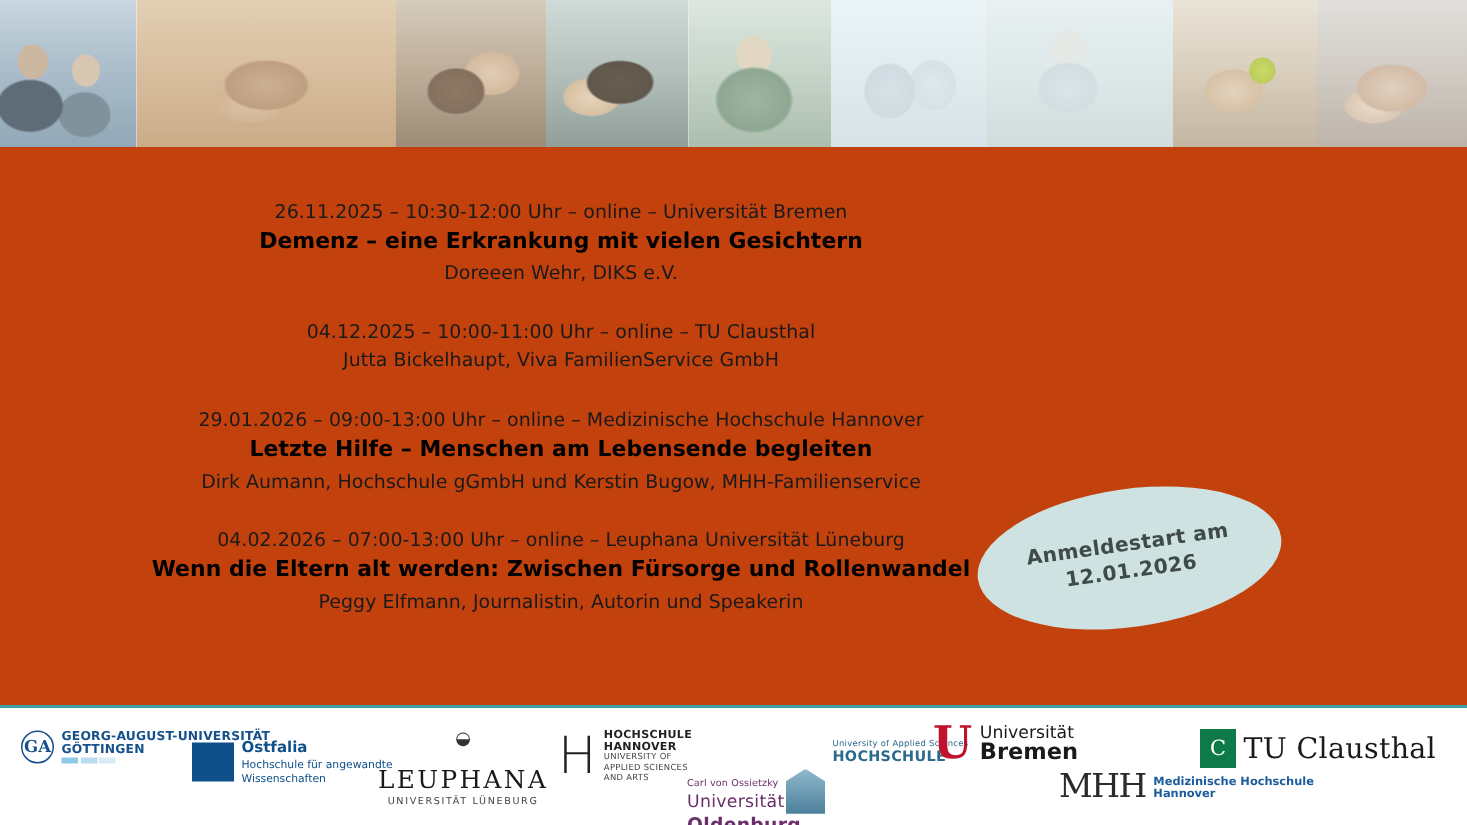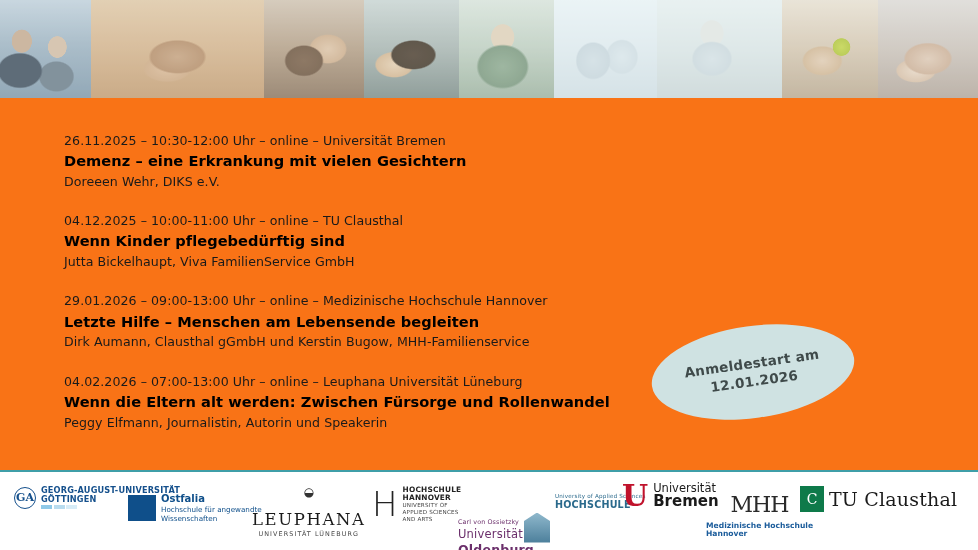--- a/index.html
+++ b/index.html
@@ -96,21 +96,22 @@
   .photo.faded .tint {
     background: rgba(232, 243, 245, 0.62);
   }
 
   
   .content {
     position: absolute;
     top: 98px; left: 0;
     width: 978px;
     height: 372px;
-    background: #f97316;
+    background: #c2410c;
+    text-align: center;
   }
 
   .event-list {
     position: absolute;
     left: 64px;
     top: 34px;
     width: 620px;
   }
   .event { margin-bottom: 21px; }
   .event:last-child { margin-bottom: 0; }
@@ -238,21 +239,21 @@
   .emd-t2 { font-size: 9.6px; font-weight: bold; color: #2b6a8c; letter-spacing: 0.2px; }
   .emd-t3 { font-size: 10.6px; font-weight: bold; color: #2b6a8c; letter-spacing: 0.2px; margin-top: 40px; }
 
   
   .lg-bre { left: 622px; top: 10px; }
   .bre-mark { font-size: 30px; color: #c0122c; font-weight: bold; font-family: "DejaVu Serif", serif; line-height: 0.9; }
   .bre-t1 { font-size: 11.5px; color: #1a1a1a; }
   .bre-t2 { font-size: 15px; font-weight: bold; color: #1a1a1a; }
 
   
-  .lg-mhh { left: 706px; top: 20px; flex-direction: column; }
+  .lg-mhh { left: 706px; top: 40px; }
   .mhh-mark { font-size: 22px; color: #2a2a2a; font-family: "DejaVu Serif", serif; letter-spacing: -1px; }
   .mhh-t1 { font-size: 7.6px; font-weight: bold; color: #1b5c9b; }
   .mhh-t2 { font-size: 7.6px; font-weight: bold; color: #1b5c9b; }
 
   
   .lg-tuc { left: 800px; top: 14px; }
   .tuc-mark {
     width: 24px; height: 26px; background: #0e7a4a;
     display: flex; align-items: center; justify-content: center;
     color: #fff; font-size: 14px; font-family: "DejaVu Serif", serif;
@@ -308,28 +309,27 @@
     <div class="event-list">
 
       <div class="event">
         <div class="ev-meta">26.11.2025 – 10:30-12:00 Uhr – online – Universität Bremen</div>
         <div class="ev-title">Demenz – eine Erkrankung mit vielen Gesichtern</div>
         <div class="ev-speaker">Doreeen Wehr, DIKS e.V.</div>
       </div>
 
       <div class="event">
         <div class="ev-meta">04.12.2025 – 10:00-11:00 Uhr – online – TU Clausthal</div>
-        <div class="ev-title">Wenn Kinder pflegebedürftig sind</div>
         <div class="ev-speaker">Jutta Bickelhaupt, Viva FamilienService GmbH</div>
       </div>
 
       <div class="event">
         <div class="ev-meta">29.01.2026 – 09:00-13:00 Uhr – online – Medizinische Hochschule Hannover</div>
         <div class="ev-title">Letzte Hilfe – Menschen am Lebensende begleiten</div>
-        <div class="ev-speaker">Dirk Aumann, Clausthal gGmbH und Kerstin Bugow, MHH-Familienservice</div>
+        <div class="ev-speaker">Dirk Aumann, Hochschule gGmbH und Kerstin Bugow, MHH-Familienservice</div>
       </div>
 
       <div class="event">
         <div class="ev-meta">04.02.2026 – 07:00-13:00 Uhr – online – Leuphana Universität Lüneburg</div>
         <div class="ev-title">Wenn die Eltern alt werden: Zwischen Fürsorge und Rollenwandel</div>
         <div class="ev-speaker">Peggy Elfmann, Journalistin, Autorin und Speakerin</div>
       </div>
 
     </div>
 

